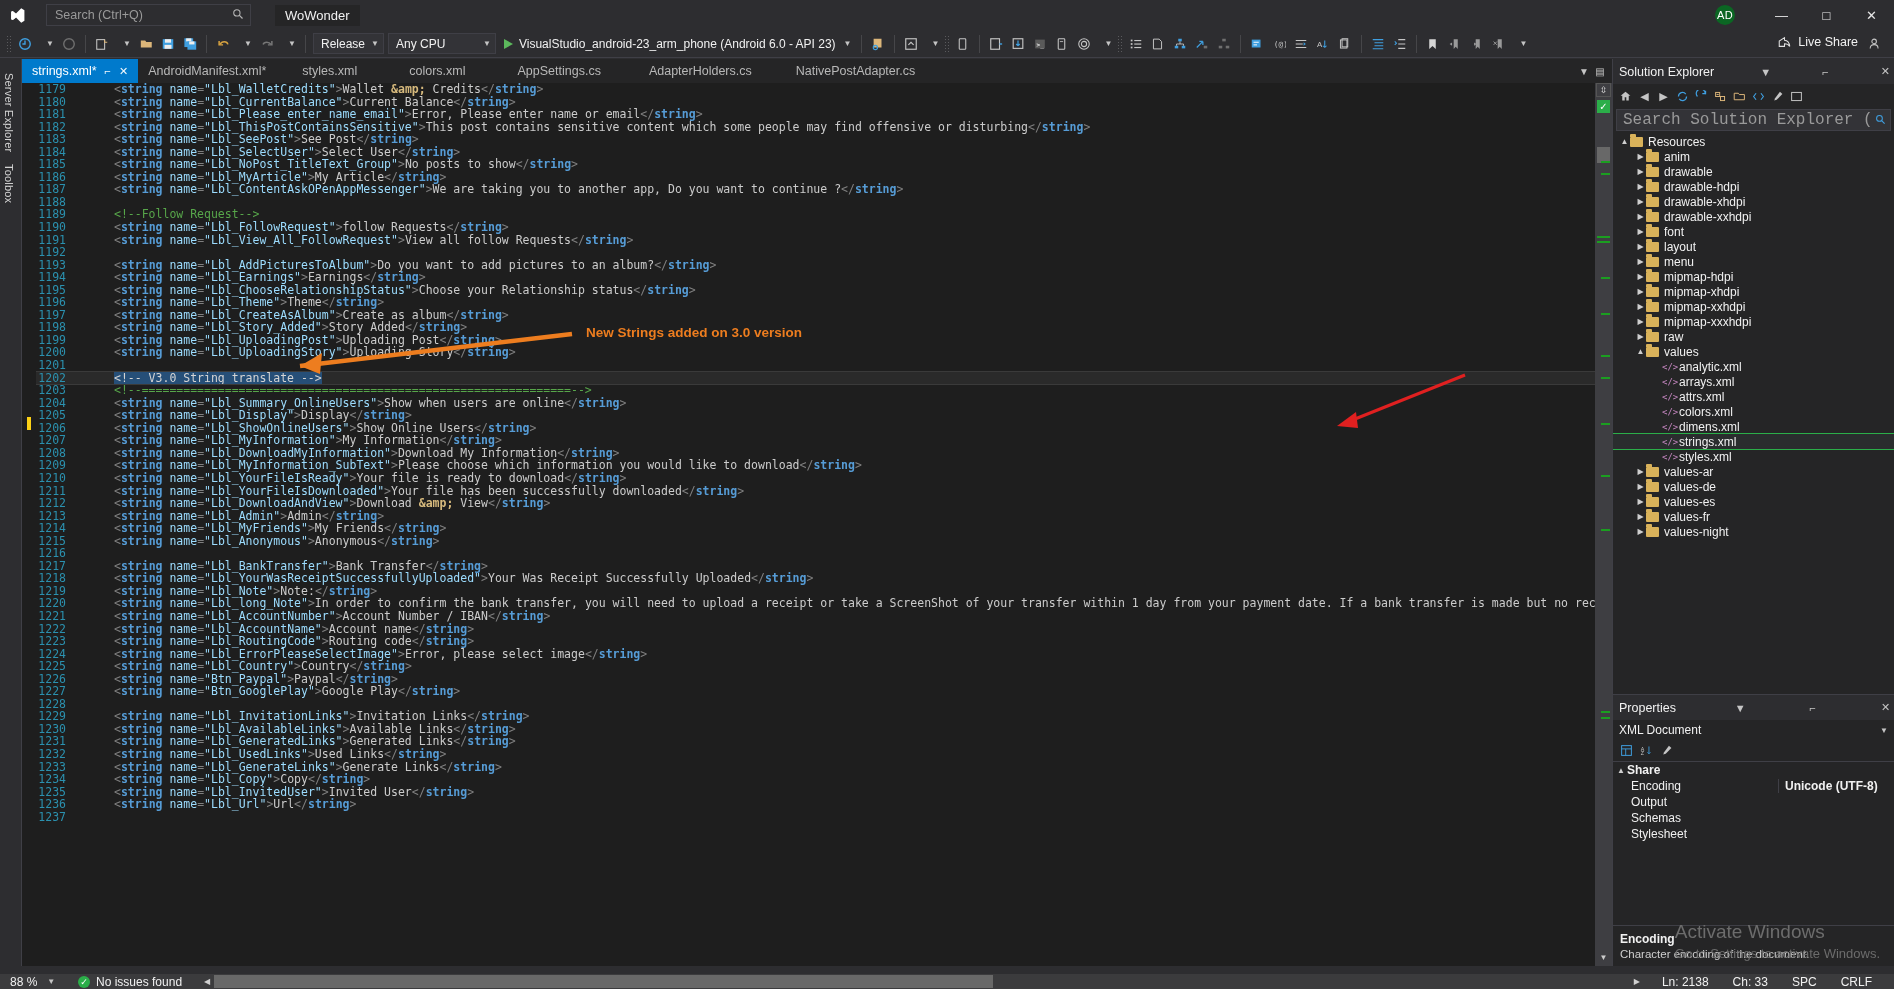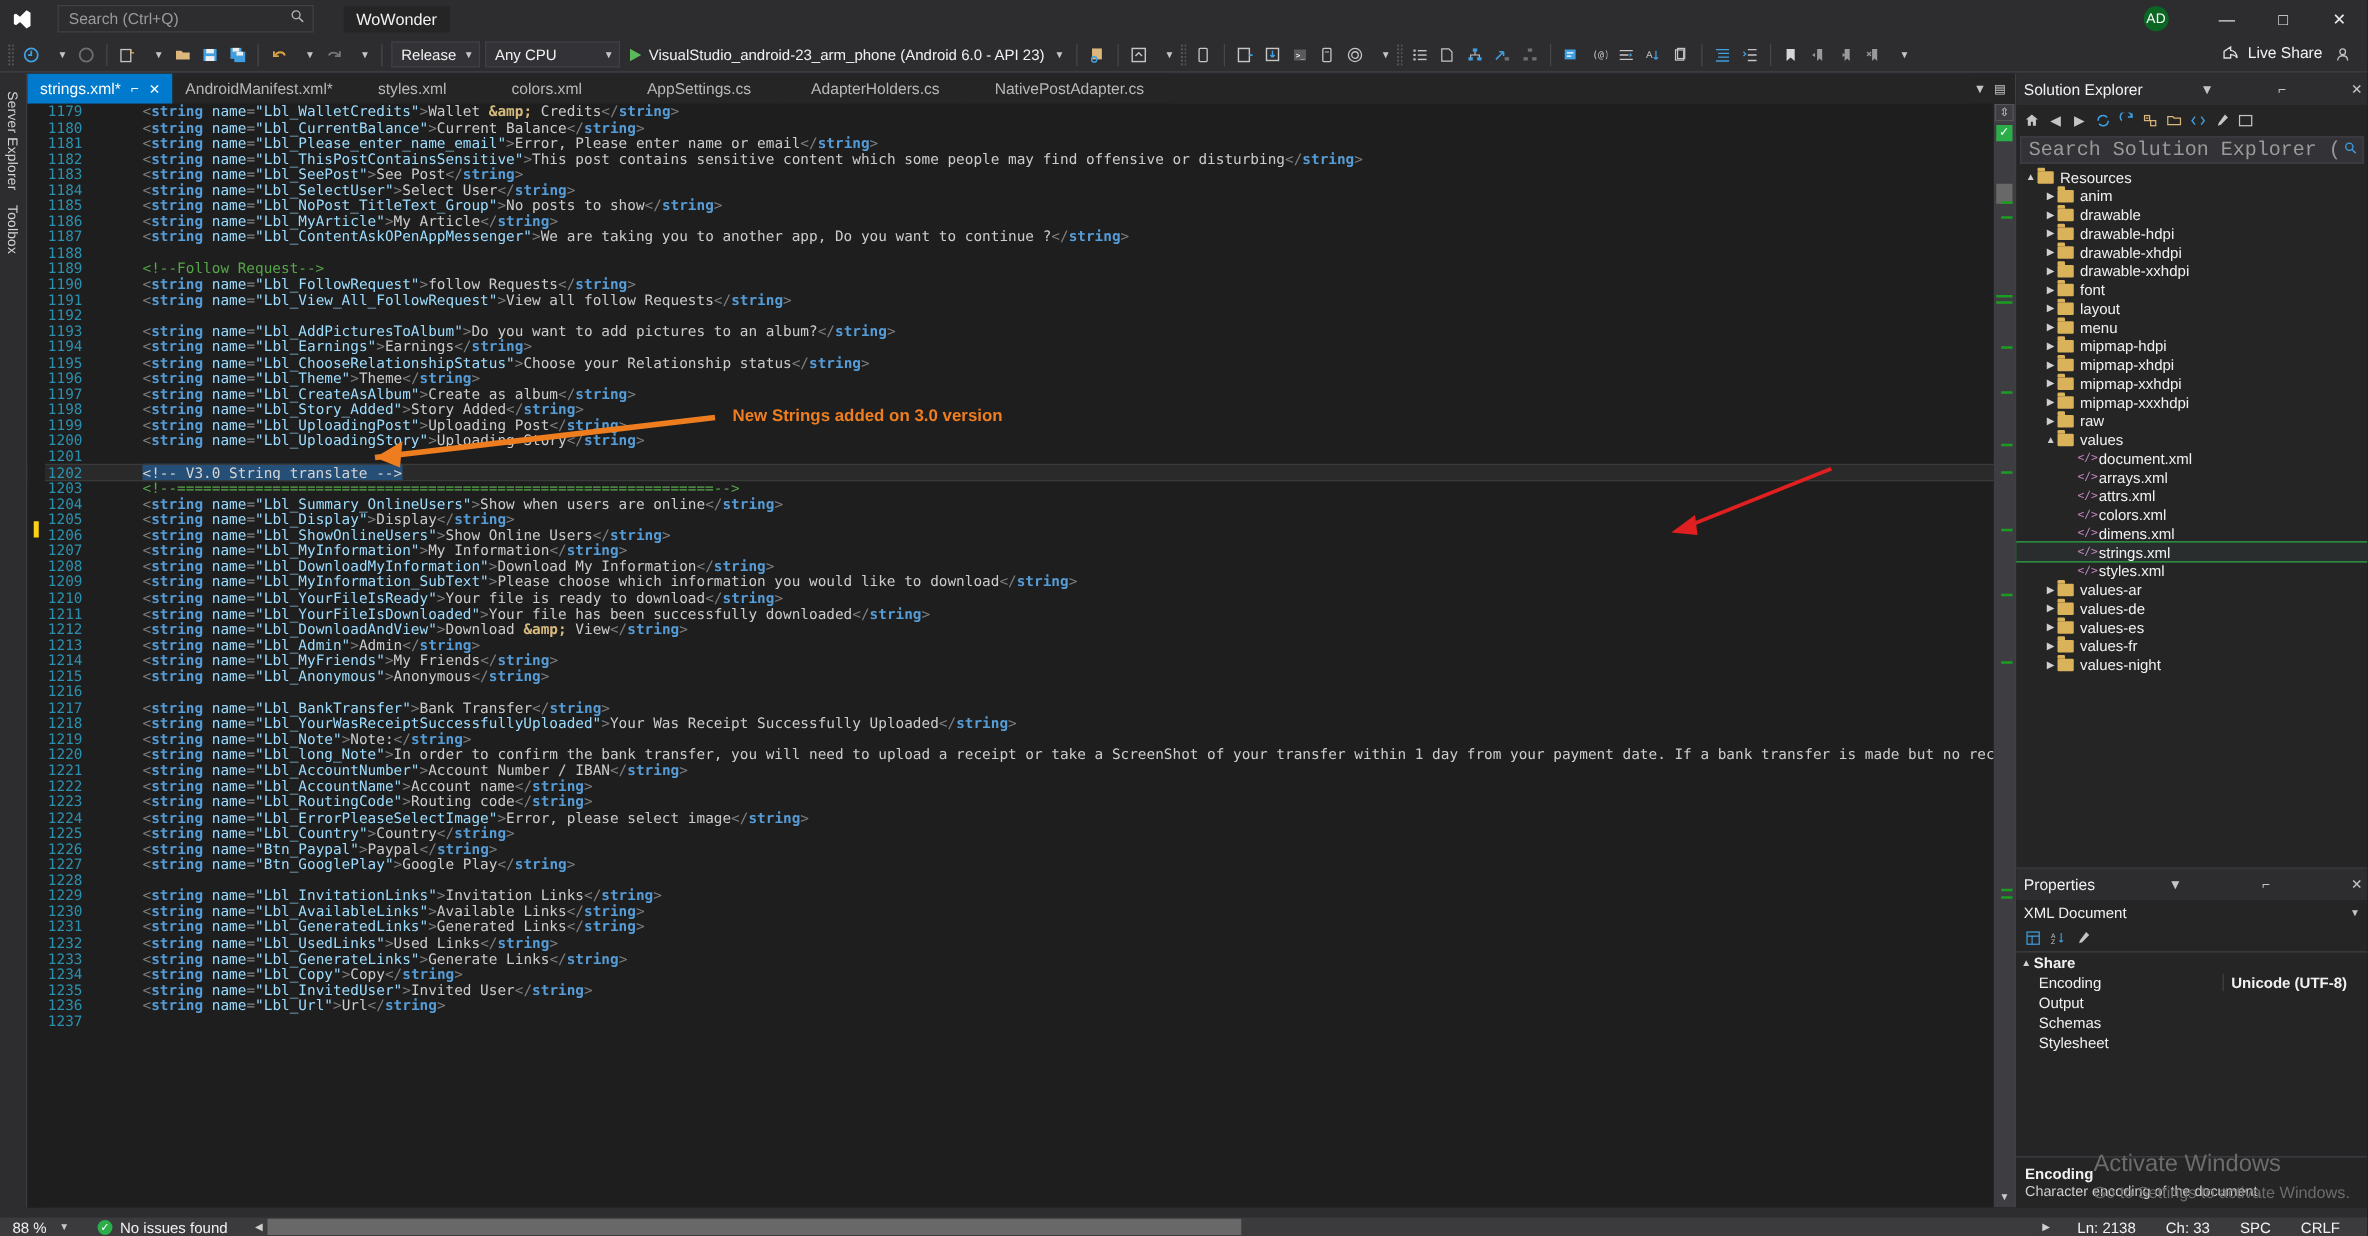--- a/index.html
+++ b/index.html
@@ -738,21 +738,21 @@
             <span class="tlabel">raw</span>
           </div>
           <div class="tnode" style="padding-left:22px">
             <span class="tw">▲</span>
             <span class="folder"></span>
             <span class="tlabel">values</span>
           </div>
           <div class="tnode" style="padding-left:38px">
             <span class="tw"></span>
             <span class="xmlic">&lt;/&gt;</span>
-            <span class="tlabel">document.xml</span>
+            <span class="tlabel">analytic.xml</span>
           </div>
           <div class="tnode" style="padding-left:38px">
             <span class="tw"></span>
             <span class="xmlic">&lt;/&gt;</span>
             <span class="tlabel">arrays.xml</span>
           </div>
           <div class="tnode" style="padding-left:38px">
             <span class="tw"></span>
             <span class="xmlic">&lt;/&gt;</span>
             <span class="tlabel">attrs.xml</span>

